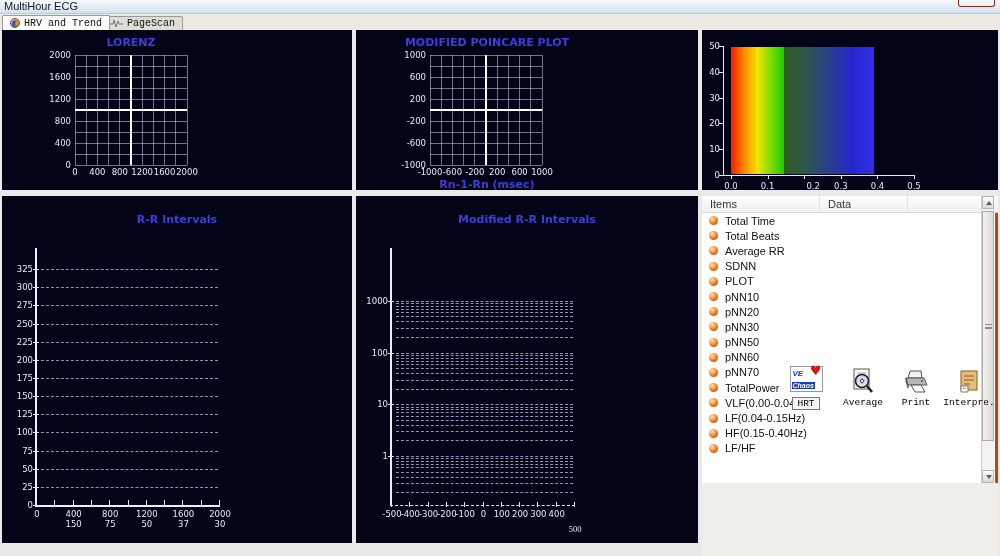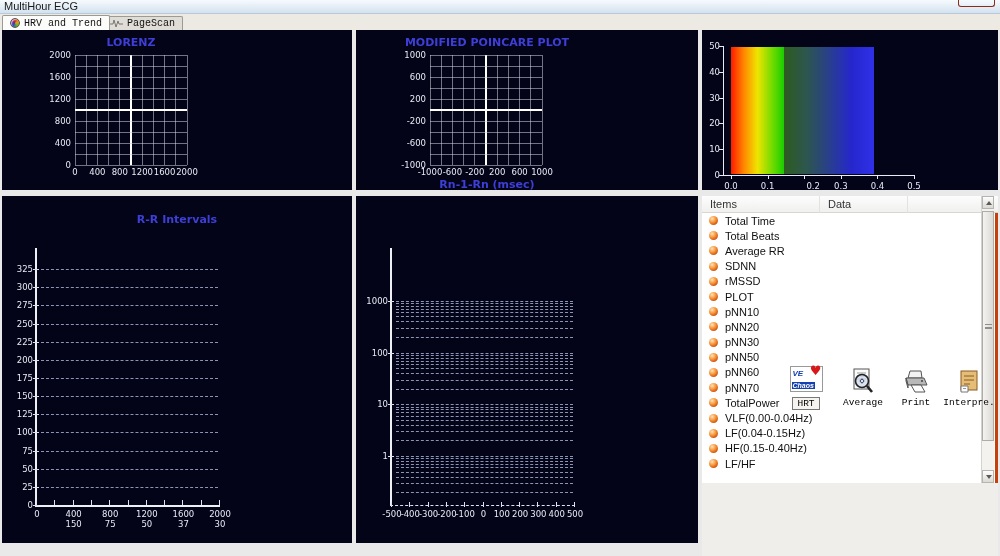--- a/index.html
+++ b/index.html
@@ -313,20 +313,21 @@
         <div class="xlab" style="left: 109.8px; top: 261px;">1200</div>
         <div class="xlab" style="left: 109.8px; top: 271px;">50</div>
         <div class="xlab" style="left: 146.4px; top: 261px;">1600</div>
         <div class="xlab" style="left: 146.4px; top: 271px;">37</div>
         <div class="xlab" style="left: 183px; top: 261px;">2000</div>
         <div class="xlab" style="left: 183px; top: 271px;">30</div>
       </div>
   </div>
 
   <div class="panel" id="modrr">
+    <div class="ctitle">Modified R-R Intervals</div>
     <div class="plot">
         <div class="dashline" style="top: 244.137px; left: 4px; width: 177px;"></div>
         <div class="dashline" style="top: 235.033px; left: 4px; width: 177px;"></div>
         <div class="dashline" style="top: 228.573px; left: 4px; width: 177px;"></div>
         <div class="dashline" style="top: 223.563px; left: 4px; width: 177px;"></div>
         <div class="dashline" style="top: 219.47px; left: 4px; width: 177px;"></div>
         <div class="dashline" style="top: 216.008px; left: 4px; width: 177px;"></div>
         <div class="dashline" style="top: 213.01px; left: 4px; width: 177px;"></div>
         <div class="dashline" style="top: 210.366px; left: 4px; width: 177px;"></div>
         <div class="dashline" style="top: 208px; left: 4px; width: 177px;"></div>
@@ -379,21 +380,21 @@
         <div class="xlab" style="left: 91.5px; top: 261px;">0</div>
         <div style="position: absolute; left: 108.8px; bottom: -2px; width: 1px; height: 5px; background: rgb(223, 226, 238);"></div>
         <div class="xlab" style="left: 109.8px; top: 261px;">100</div>
         <div style="position: absolute; left: 127.1px; bottom: -2px; width: 1px; height: 5px; background: rgb(223, 226, 238);"></div>
         <div class="xlab" style="left: 128.1px; top: 261px;">200</div>
         <div style="position: absolute; left: 145.4px; bottom: -2px; width: 1px; height: 5px; background: rgb(223, 226, 238);"></div>
         <div class="xlab" style="left: 146.4px; top: 261px;">300</div>
         <div style="position: absolute; left: 163.7px; bottom: -2px; width: 1px; height: 5px; background: rgb(223, 226, 238);"></div>
         <div class="xlab" style="left: 164.7px; top: 261px;">400</div>
         <div style="position: absolute; left: 182px; bottom: -2px; width: 1px; height: 5px; background: rgb(223, 226, 238);"></div>
-        <div class="xlab" style="left: 183px; top: 261px;">500</div>
+        <div class="xlab" style="left: 183px; top: 276px; font-family: Liberation Serif, serif;">500</div>
       </div>
   </div>
 
   <div class="panel" id="right-info">
     <div class="table-box">
       <div class="thead">
         <div class="th items">Items</div>
         <div class="th data">Data</div>
         <div class="th rest"></div>
       </div>
@@ -409,25 +410,20 @@
             <span class="item-data"></span>
           </div>
           <div class="trow">
             <span class="bullet"></span>
             <span class="item-label">Average RR</span>
             <span class="item-data"></span>
           </div>
           <div class="trow">
             <span class="bullet"></span>
             <span class="item-label">SDNN</span>
-            <span class="item-data"></span>
-          </div>
-          <div class="trow">
-            <span class="bullet"></span>
-            <span class="item-label">rMSSD</span>
             <span class="item-data"></span>
           </div>
           <div class="trow">
             <span class="bullet"></span>
             <span class="item-label">PLOT</span>
             <span class="item-data"></span>
           </div>
           <div class="trow">
             <span class="bullet"></span>
             <span class="item-label">pNN10</span>

